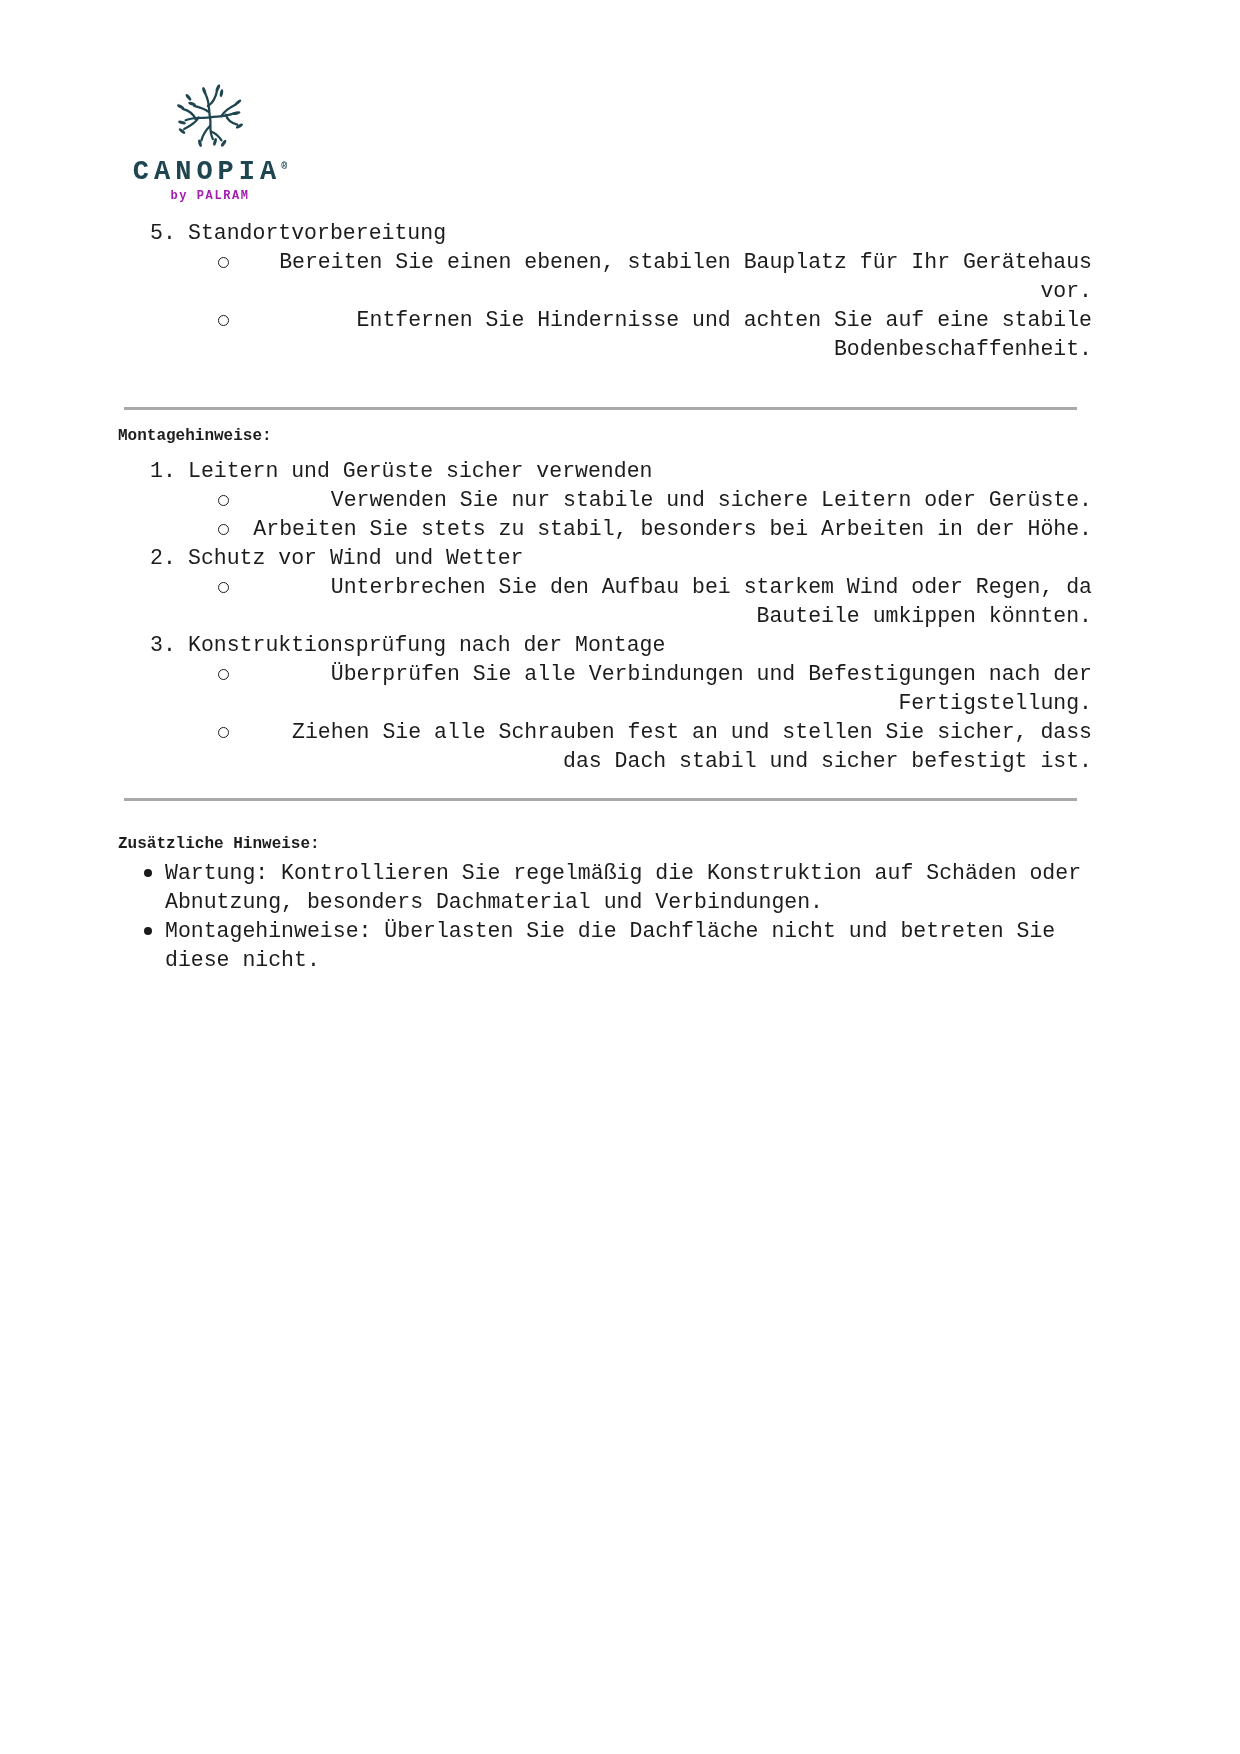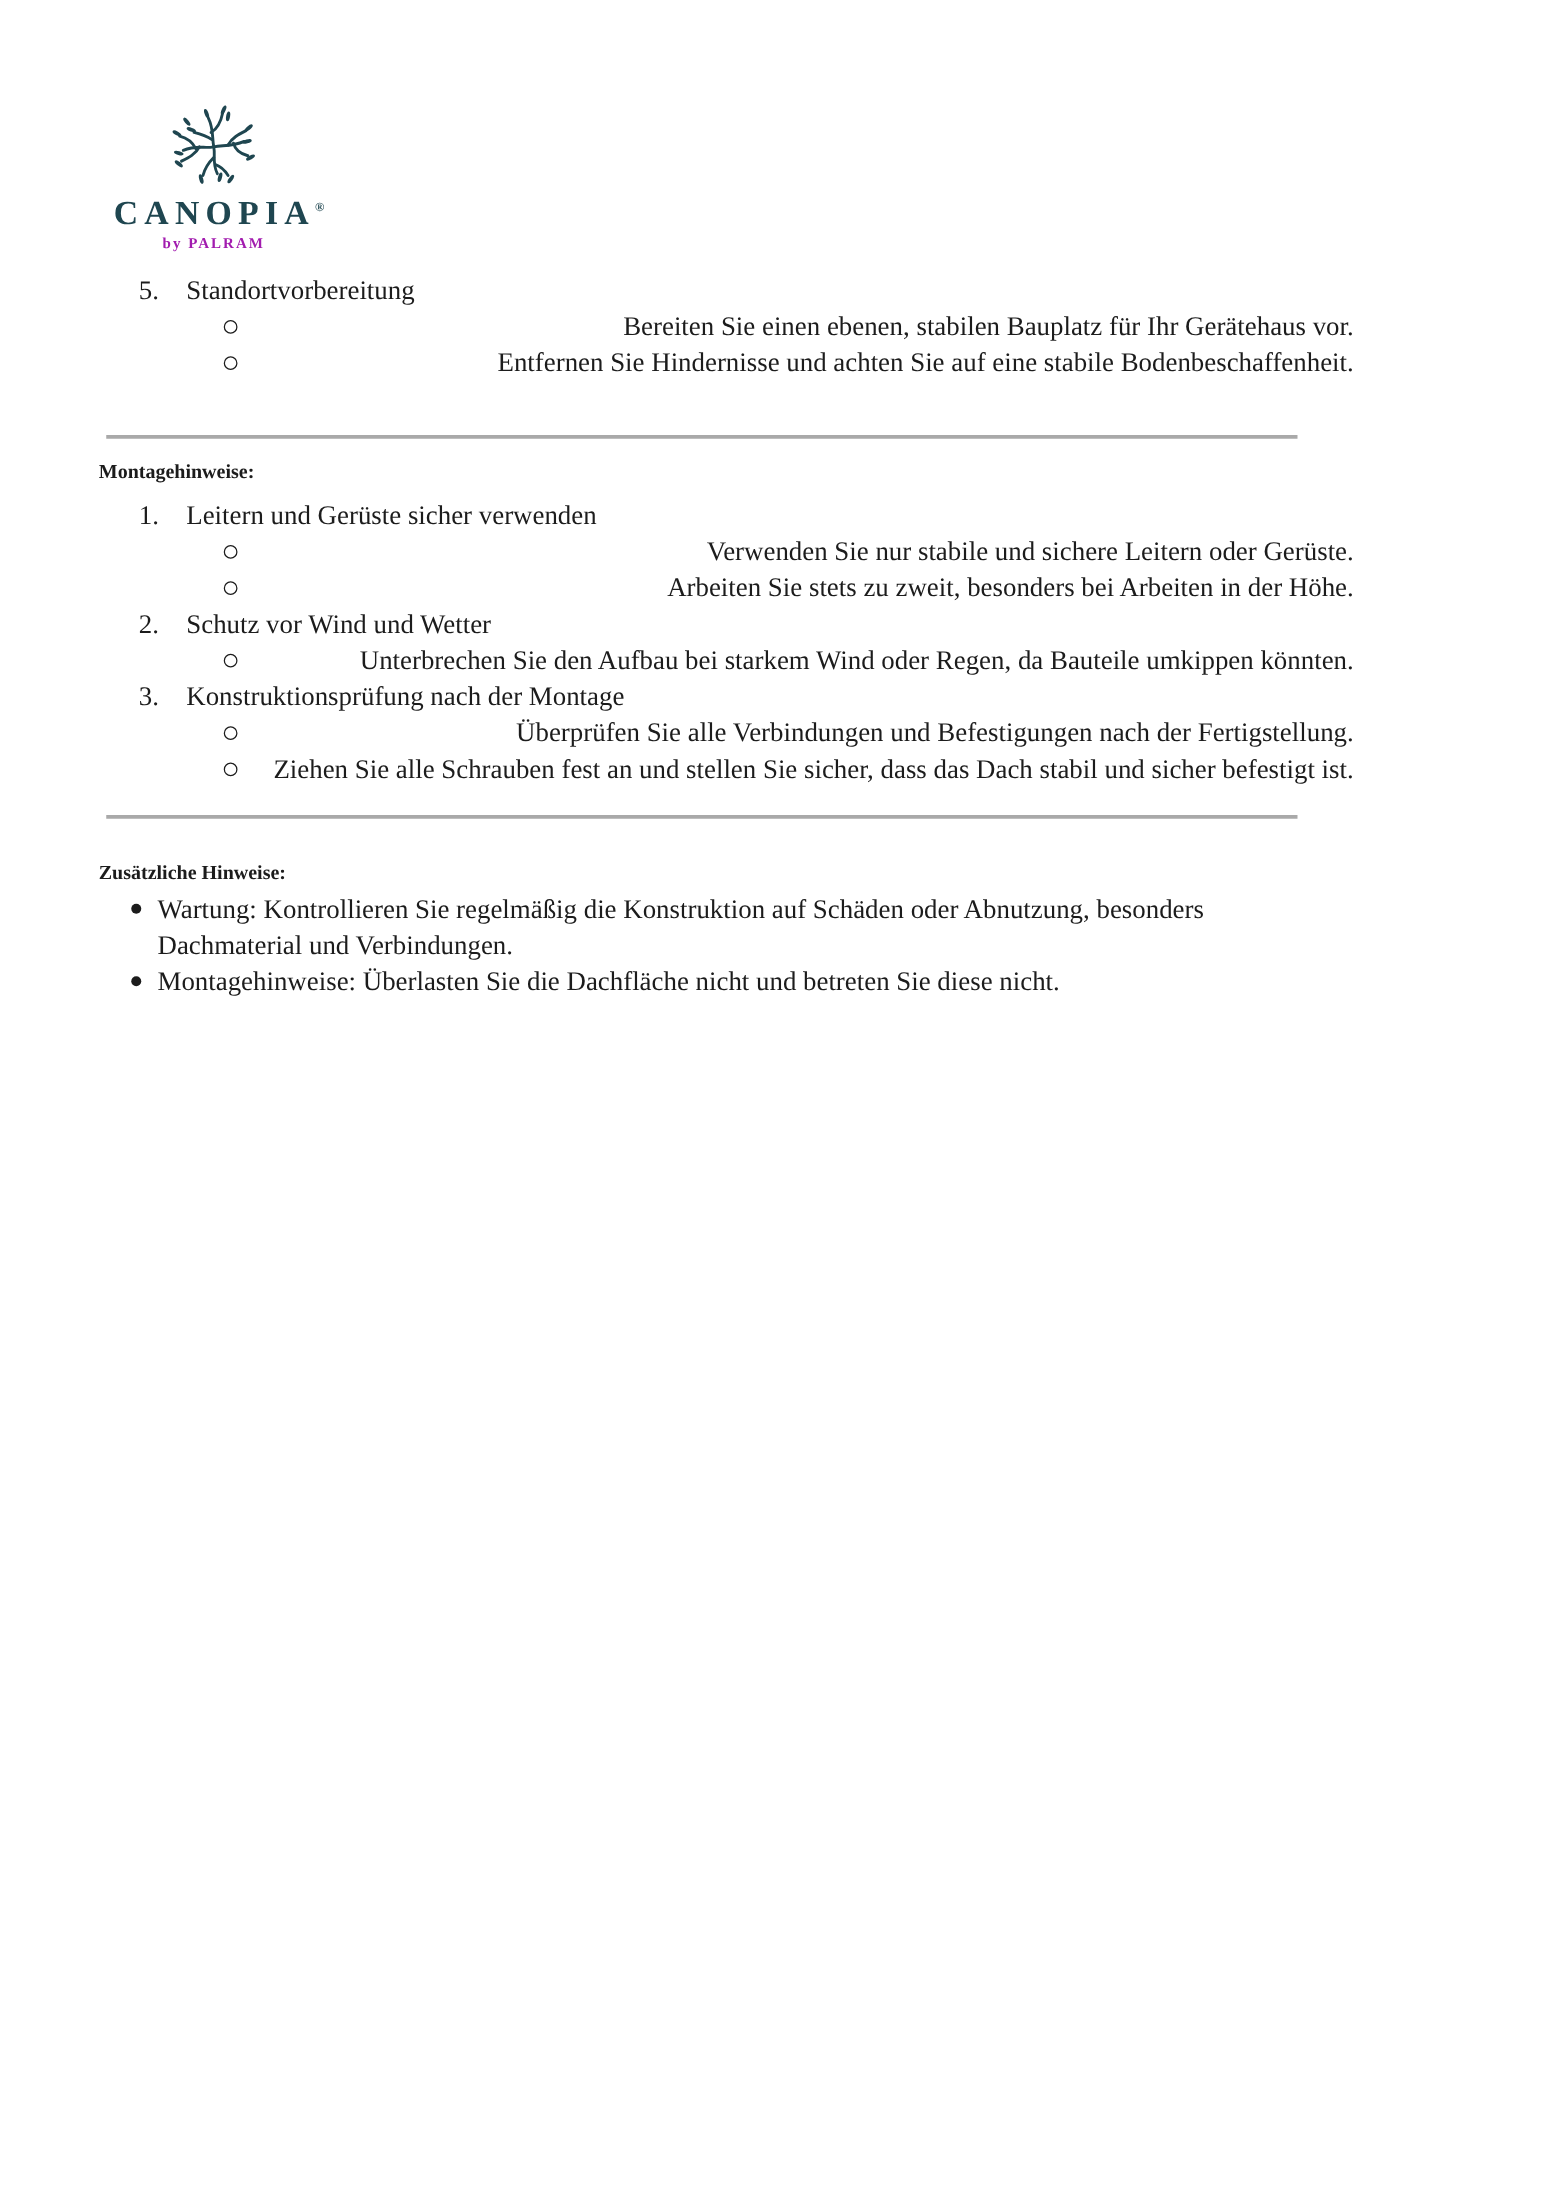--- a/index.html
+++ b/index.html
@@ -2,23 +2,23 @@
 <html><head>
 <meta charset="utf-8">
 <style>
   * { box-sizing: border-box; }
   html, body { margin: 0; padding: 0; background: #ffffff; }
   .page {
     position: relative;
     width: 1240px;
     height: 1754px;
     background: #ffffff;
-    font-family: Liberation Serif, serif;
+    font-family: Liberation Mono, monospace;
     color: #1c1c1c;
-    padding: 0 148px 0 79px;
+    padding: 0 148px 0 118px;
     overflow: hidden;
   }
   
   .logo { margin: 83px 0 0 12px; width: 160px; text-align: center; }
   .logo svg { display: block; margin: 0 auto 4px auto; }
   .brand {
     font-size: 27px; font-weight: 700; letter-spacing: 5px;
     color: #1f4650; line-height: 28px; white-space: nowrap;
   }
   .brand sup { font-size: 10px; letter-spacing: 0; vertical-align: 10px; }
@@ -128,21 +128,21 @@
     <div class="row">
       <span class="num">1.</span>
       <span>Leitern und Gerüste sicher verwenden</span>
     </div>
     <div class="row">
       <span class="o-bullet"></span>
       <span class="o-text">Verwenden Sie nur stabile und sichere Leitern oder Gerüste.</span>
     </div>
     <div class="row">
       <span class="o-bullet"></span>
-      <span class="o-text">Arbeiten Sie stets zu zweit, besonders bei Arbeiten in der Höhe.</span>
+      <span class="o-text">Arbeiten Sie stets zu stabil, besonders bei Arbeiten in der Höhe.</span>
     </div>
 
     <div class="row">
       <span class="num">2.</span>
       <span>Schutz vor Wind und Wetter</span>
     </div>
     <div class="row">
       <span class="o-bullet"></span>
       <span class="o-text">Unterbrechen Sie den Aufbau bei starkem Wind oder Regen, da Bauteile umkippen könnten.</span>
     </div>

